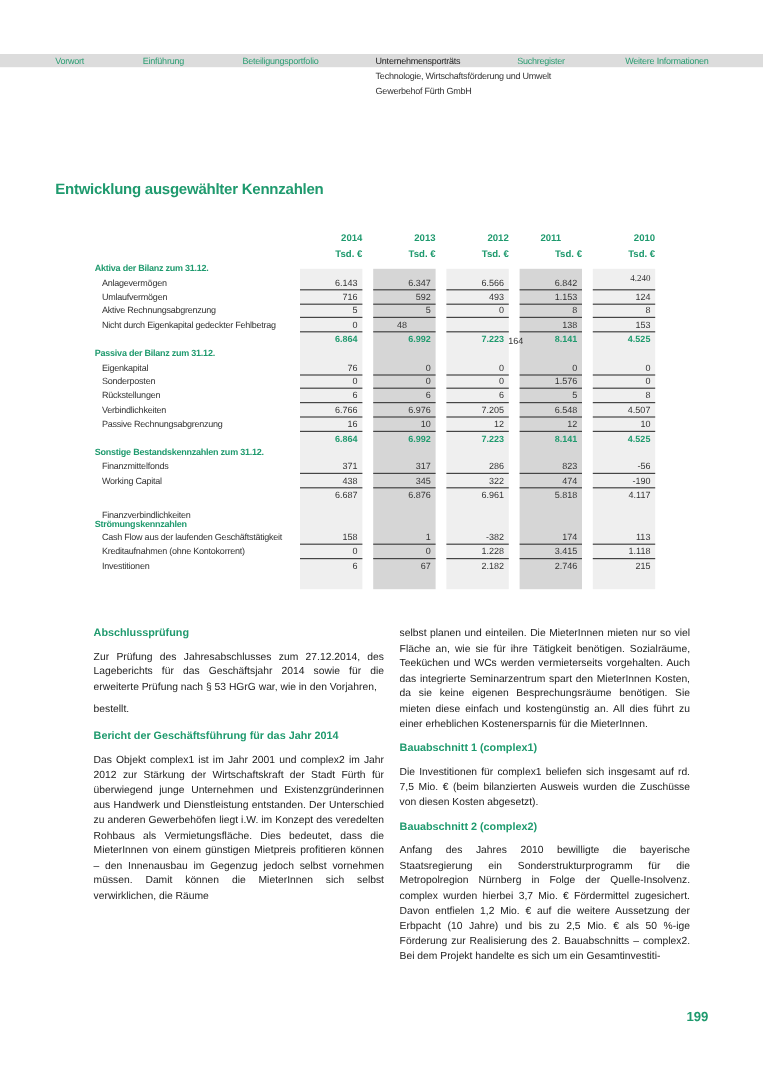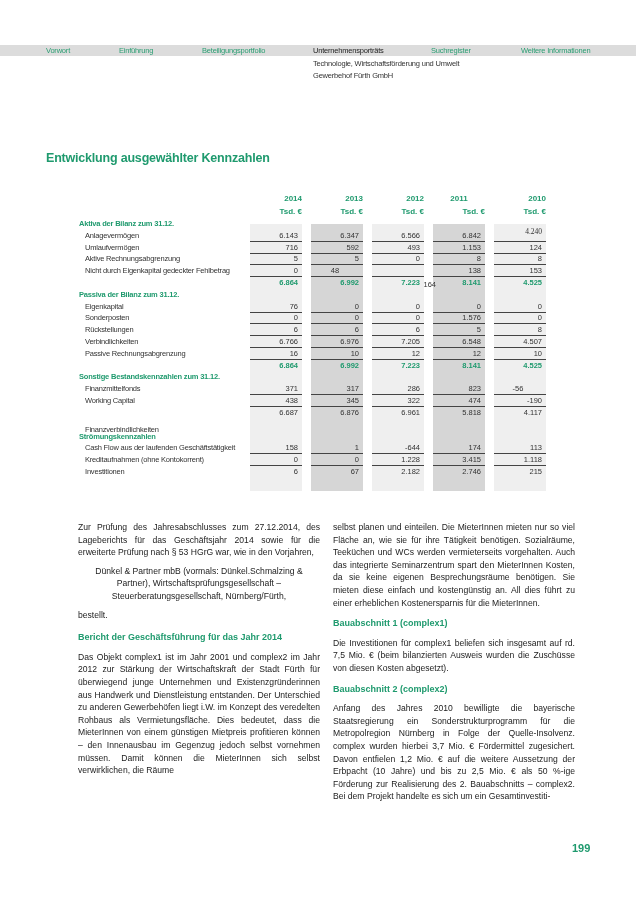--- a/index.html
+++ b/index.html
@@ -179,21 +179,21 @@
     <div class="section-label" style="top: 372.4px;">Sonstige Bestandskennzahlen zum 31.12.</div>
     <div class="row-label" style="top: 384.2px;">Finanzmittelfonds</div>
     <div class="cell" style="left: 250px; top: 384.2px;">371</div>
     <div class="rule" style="left: 250px; top: 394.2px;"></div>
     <div class="cell" style="left: 311px; top: 384.2px;">317</div>
     <div class="rule" style="left: 311px; top: 394.2px;"></div>
     <div class="cell" style="left: 372px; top: 384.2px;">286</div>
     <div class="rule" style="left: 372px; top: 394.2px;"></div>
     <div class="cell" style="left: 433px; top: 384.2px;">823</div>
     <div class="rule" style="left: 433px; top: 394.2px;"></div>
-    <div class="cell" style="left: 494px; top: 384.2px; text-align: center;">-56</div>
+    <div class="cell" style="left: 494px; top: 384.2px;">-56</div>
     <div class="rule" style="left: 494px; top: 394.2px;"></div>
     <div class="row-label" style="top: 396px;">Working Capital</div>
     <div class="cell" style="left: 250px; top: 396px;">438</div>
     <div class="rule" style="left: 250px; top: 406px;"></div>
     <div class="cell" style="left: 311px; top: 396px;">345</div>
     <div class="rule" style="left: 311px; top: 406px;"></div>
     <div class="cell" style="left: 372px; top: 396px;">322</div>
     <div class="rule" style="left: 372px; top: 406px;"></div>
     <div class="cell" style="left: 433px; top: 396px;">474</div>
     <div class="rule" style="left: 433px; top: 406px;"></div>
@@ -204,21 +204,21 @@
     <div class="cell" style="left: 311px; top: 407.8px;">6.876</div>
     <div class="cell" style="left: 372px; top: 407.8px;">6.961</div>
     <div class="cell" style="left: 433px; top: 407.8px;">5.818</div>
     <div class="cell" style="left: 494px; top: 407.8px;">4.117</div>
     <div class="section-label" style="top: 431.6px;">Strömungskennzahlen</div>
     <div class="row-label" style="top: 443.4px;">Cash Flow aus der laufenden Geschäftstätigkeit</div>
     <div class="cell" style="left: 250px; top: 443.4px;">158</div>
     <div class="rule" style="left: 250px; top: 453.4px;"></div>
     <div class="cell" style="left: 311px; top: 443.4px;">1</div>
     <div class="rule" style="left: 311px; top: 453.4px;"></div>
-    <div class="cell" style="left: 372px; top: 443.4px;">-644</div>
+    <div class="cell" style="left: 372px; top: 443.4px;">-382</div>
     <div class="rule" style="left: 372px; top: 453.4px;"></div>
     <div class="cell" style="left: 433px; top: 443.4px;">174</div>
     <div class="rule" style="left: 433px; top: 453.4px;"></div>
     <div class="cell" style="left: 494px; top: 443.4px;">113</div>
     <div class="rule" style="left: 494px; top: 453.4px;"></div>
     <div class="row-label" style="top: 455.2px;">Kreditaufnahmen (ohne Kontokorrent)</div>
     <div class="cell" style="left: 250px; top: 455.2px;">0</div>
     <div class="rule" style="left: 250px; top: 465.2px;"></div>
     <div class="cell" style="left: 311px; top: 455.2px;">0</div>
     <div class="rule" style="left: 311px; top: 465.2px;"></div>
@@ -230,22 +230,22 @@
     <div class="rule" style="left: 494px; top: 465.2px;"></div>
     <div class="row-label" style="top: 467px;">Investitionen</div>
     <div class="cell" style="left: 250px; top: 467px;">6</div>
     <div class="cell" style="left: 311px; top: 467px;">67</div>
     <div class="cell" style="left: 372px; top: 467px;">2.182</div>
     <div class="cell" style="left: 433px; top: 467px;">2.746</div>
     <div class="cell" style="left: 494px; top: 467px;">215</div>
   </div>
 
 <div class="text-col" style="left:78px; top:521px;">
+  <div class="h2">Abschlussprüfung</div>
   <div class="p">Zur Prüfung des Jahresabschlusses zum 27.12.2014, des Lageberichts für das Geschäftsjahr 2014 sowie für die erweiterte Prüfung nach § 53 HGrG war, wie in den Vorjahren,</div>
-  <div class="p center">Dünkel &amp; Partner mbB (vormals: Dünkel.Schmalzing &amp; Partner), Wirtschaftsprüfungsgesellschaft – Steuerberatungsgesellschaft, Nürnberg/Fürth,</div>
   <div class="p" style="margin-bottom:10px">bestellt.</div>
   <div class="h2">Bericht der Geschäftsführung für das Jahr 2014</div>
   <div class="p">Das Objekt complex1 ist im Jahr 2001 und complex2 im Jahr 2012 zur Stärkung der Wirtschaftskraft der Stadt Fürth für überwiegend junge Unternehmen und Existenzgründerinnen aus Handwerk und Dienstleistung entstanden. Der Unterschied zu anderen Gewerbehöfen liegt i.W. im Konzept des veredelten Rohbaus als Vermietungsfläche. Dies bedeutet, dass die MieterInnen von einem günstigen Mietpreis profitieren können – den Innenausbau im Gegenzug jedoch selbst vornehmen müssen. Damit können die MieterInnen sich selbst verwirklichen, die Räume</div>
 </div>
 
 <div class="text-col" style="left:333px; top:521px;">
   <div class="p" style="margin-bottom:8px">selbst planen und einteilen. Die MieterInnen mieten nur so viel Fläche an, wie sie für ihre Tätigkeit benötigen. Sozialräume, Teeküchen und WCs werden vermieterseits vorgehalten. Auch das integrierte Seminarzentrum spart den MieterInnen Kosten, da sie keine eigenen Besprechungsräume benötigen. Sie mieten diese einfach und kostengünstig an. All dies führt zu einer erheblichen Kostenersparnis für die MieterInnen.</div>
   <div class="h2">Bauabschnitt 1 (complex1)</div>
   <div class="p" style="margin-bottom:8px">Die Investitionen für complex1 beliefen sich insgesamt auf rd. 7,5 Mio. € (beim bilanzierten Ausweis wurden die Zuschüsse von diesen Kosten abgesetzt).</div>
   <div class="h2">Bauabschnitt 2 (complex2)</div>

